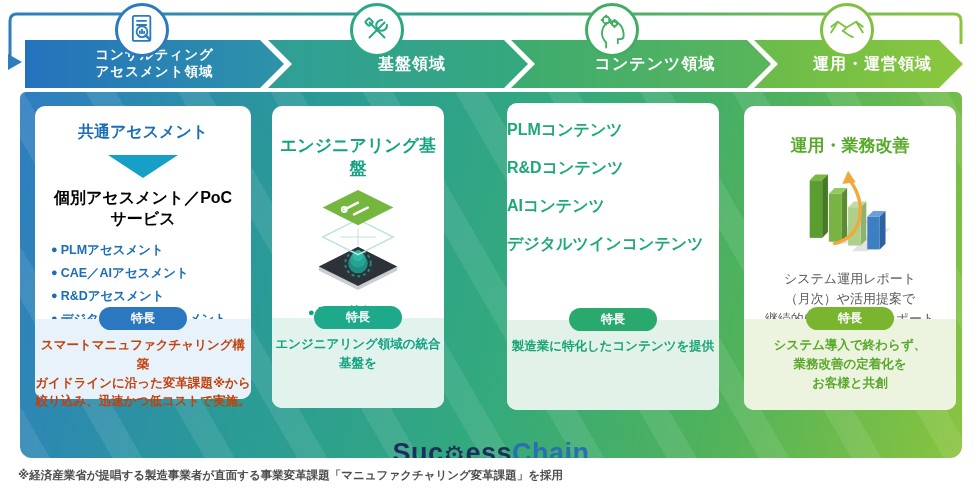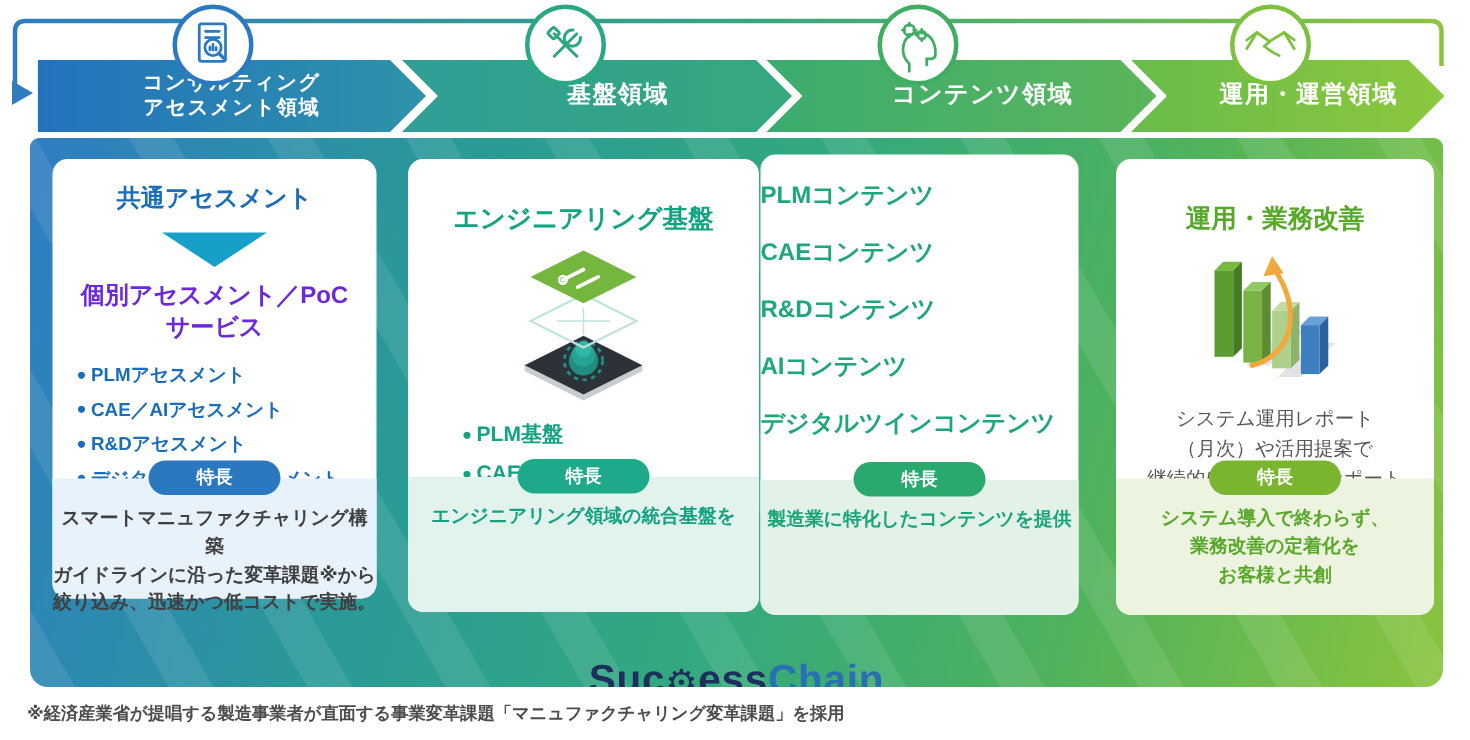--- a/index.html
+++ b/index.html
@@ -37,30 +37,30 @@
   
   .panel{position:absolute;left:20px;top:92px;width:942px;height:366px;
     border-radius:6px 6px 12px 12px;
     background:linear-gradient(105deg,#2f7dc2 0%,#2a9a97 28%,#33a97e 52%,#4fb25c 75%,#8ac43e 100%);
     overflow:hidden;}
   .panel::before{content:"";position:absolute;inset:0;
     background:repeating-linear-gradient(60deg,rgba(255,255,255,0.09) 0 26px,rgba(255,255,255,0) 26px 80px);}
   
   .card{position:absolute;background:#fff;border-radius:10px;box-sizing:border-box;}
   .card1{left:15px;top:14px;width:216px;height:293px;}
-  .card2{left:252px;top:14px;width:234px;height:302px;}
+  .card2{left:252px;top:14px;width:172px;height:302px;}
   .card3{left:487px;top:11px;width:212px;height:307px;}
   .card4{left:724px;top:14px;width:212px;height:304px;}
   .c-title{font-weight:bold;text-align:center;}
   .card1 .c-title{color:#1a6db8;font-size:16px;margin-top:16px;}
   .card2 .c-title{color:#12a382;font-size:17px;margin-top:28px;}
   .card4 .c-title{color:#57a929;font-size:17px;margin-top:28px;}
   .down-arrow{width:0;height:0;margin:12px auto 10px;
     border-left:35px solid transparent;border-right:35px solid transparent;border-top:23px solid #16a0c8;}
-  .c-sub{color:#6d28d9;font-size:16px;font-weight:bold;text-align:center;line-height:1.3;}
+  .c-sub{color:#000000;font-size:16px;font-weight:bold;text-align:center;line-height:1.3;}
   .blist{list-style:none;margin:12px 0 0;padding:0 0 0 16px;}
   .card1 .blist li{color:#1a6db8;font-size:12.5px;font-weight:bold;margin:6px 0;}
   .card2 .blist{padding-left:36px;margin-top:14px;}
   .card2 .blist li{color:#12a382;font-size:14px;font-weight:bold;margin:8px 0;}
   .blist li::before{content:"● ";font-size:11px;vertical-align:1px;}
   .ilist{list-style:none;margin:14px 0 0;padding:0;text-align:left;}
   .ilist li{color:#1ea87a;font-size:16px;font-weight:bold;margin:17px 0;}
   .c-body{color:#595757;font-size:13px;text-align:center;line-height:1.55;margin-top:10px;}
   .illus{display:block;margin:6px auto 0;}
   
@@ -71,21 +71,21 @@
   .card3 .feat{height:73px;background:#e2f2e9;}
   .card4 .feat{height:74px;background:#ecf3df;}
   .pill{position:absolute;top:-12px;left:50%;transform:translateX(-50%);
     width:88px;height:23px;line-height:23px;border-radius:12px;color:#fff;
     font-size:12px;font-weight:bold;}
   .card1 .pill{background:#2b77c0;}
   .card2 .pill{background:#1ea98a;}
   .card3 .pill{background:#2aa96e;}
   .card4 .pill{background:#79b52f;}
   .feat-text{font-size:12.5px;font-weight:bold;line-height:1.5;}
-  .card1 .feat-text{color:#404040;}
+  .card1 .feat-text{color:#c2410c;}
   .card2 .feat-text{color:#13a281;}
   .card3 .feat-text{color:#19a578;}
   .card4 .feat-text{color:#5aa82b;}
   
   .logo{position:absolute;left:0;right:0;top:320px;text-align:center;z-index:2;margin-top:28px;}
   .logo-main{font-size:27px;font-weight:bold;letter-spacing:0.5px;line-height:1;}
   .logo-navy{color:#1e2f5d;}
   .logo-blue{color:#2a6fb4;}
   .logo-gear{color:#1e2f5d;font-size:24px;vertical-align:-1px;}
   .logo-sub{color:#1e2f5d;font-size:11px;font-weight:bold;margin-top:1px;letter-spacing:1px;}
@@ -208,21 +208,20 @@
       <div class="pill">特長</div>
       <div class="feat-text">
         <div>エンジニアリング領域の統合基盤を</div>
       </div>
     </div>
   </div>
 
   <div class="card card3">
     <ul class="ilist">
       <li>PLMコンテンツ</li>
-      <li>CAEコンテンツ</li>
       <li>R&amp;Dコンテンツ</li>
       <li>AIコンテンツ</li>
       <li>デジタルツインコンテンツ</li>
     </ul>
     <div class="feat">
       <div class="pill">特長</div>
       <div class="feat-text">
         <div>製造業に特化したコンテンツを提供</div>
       </div>
     </div>

